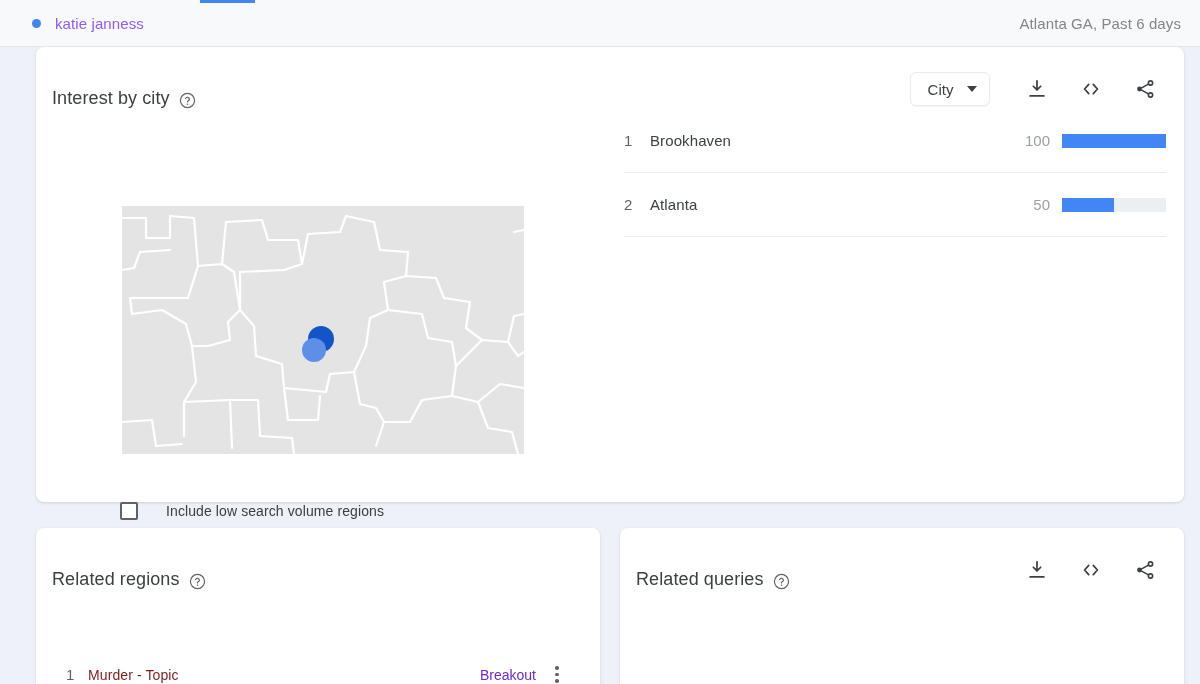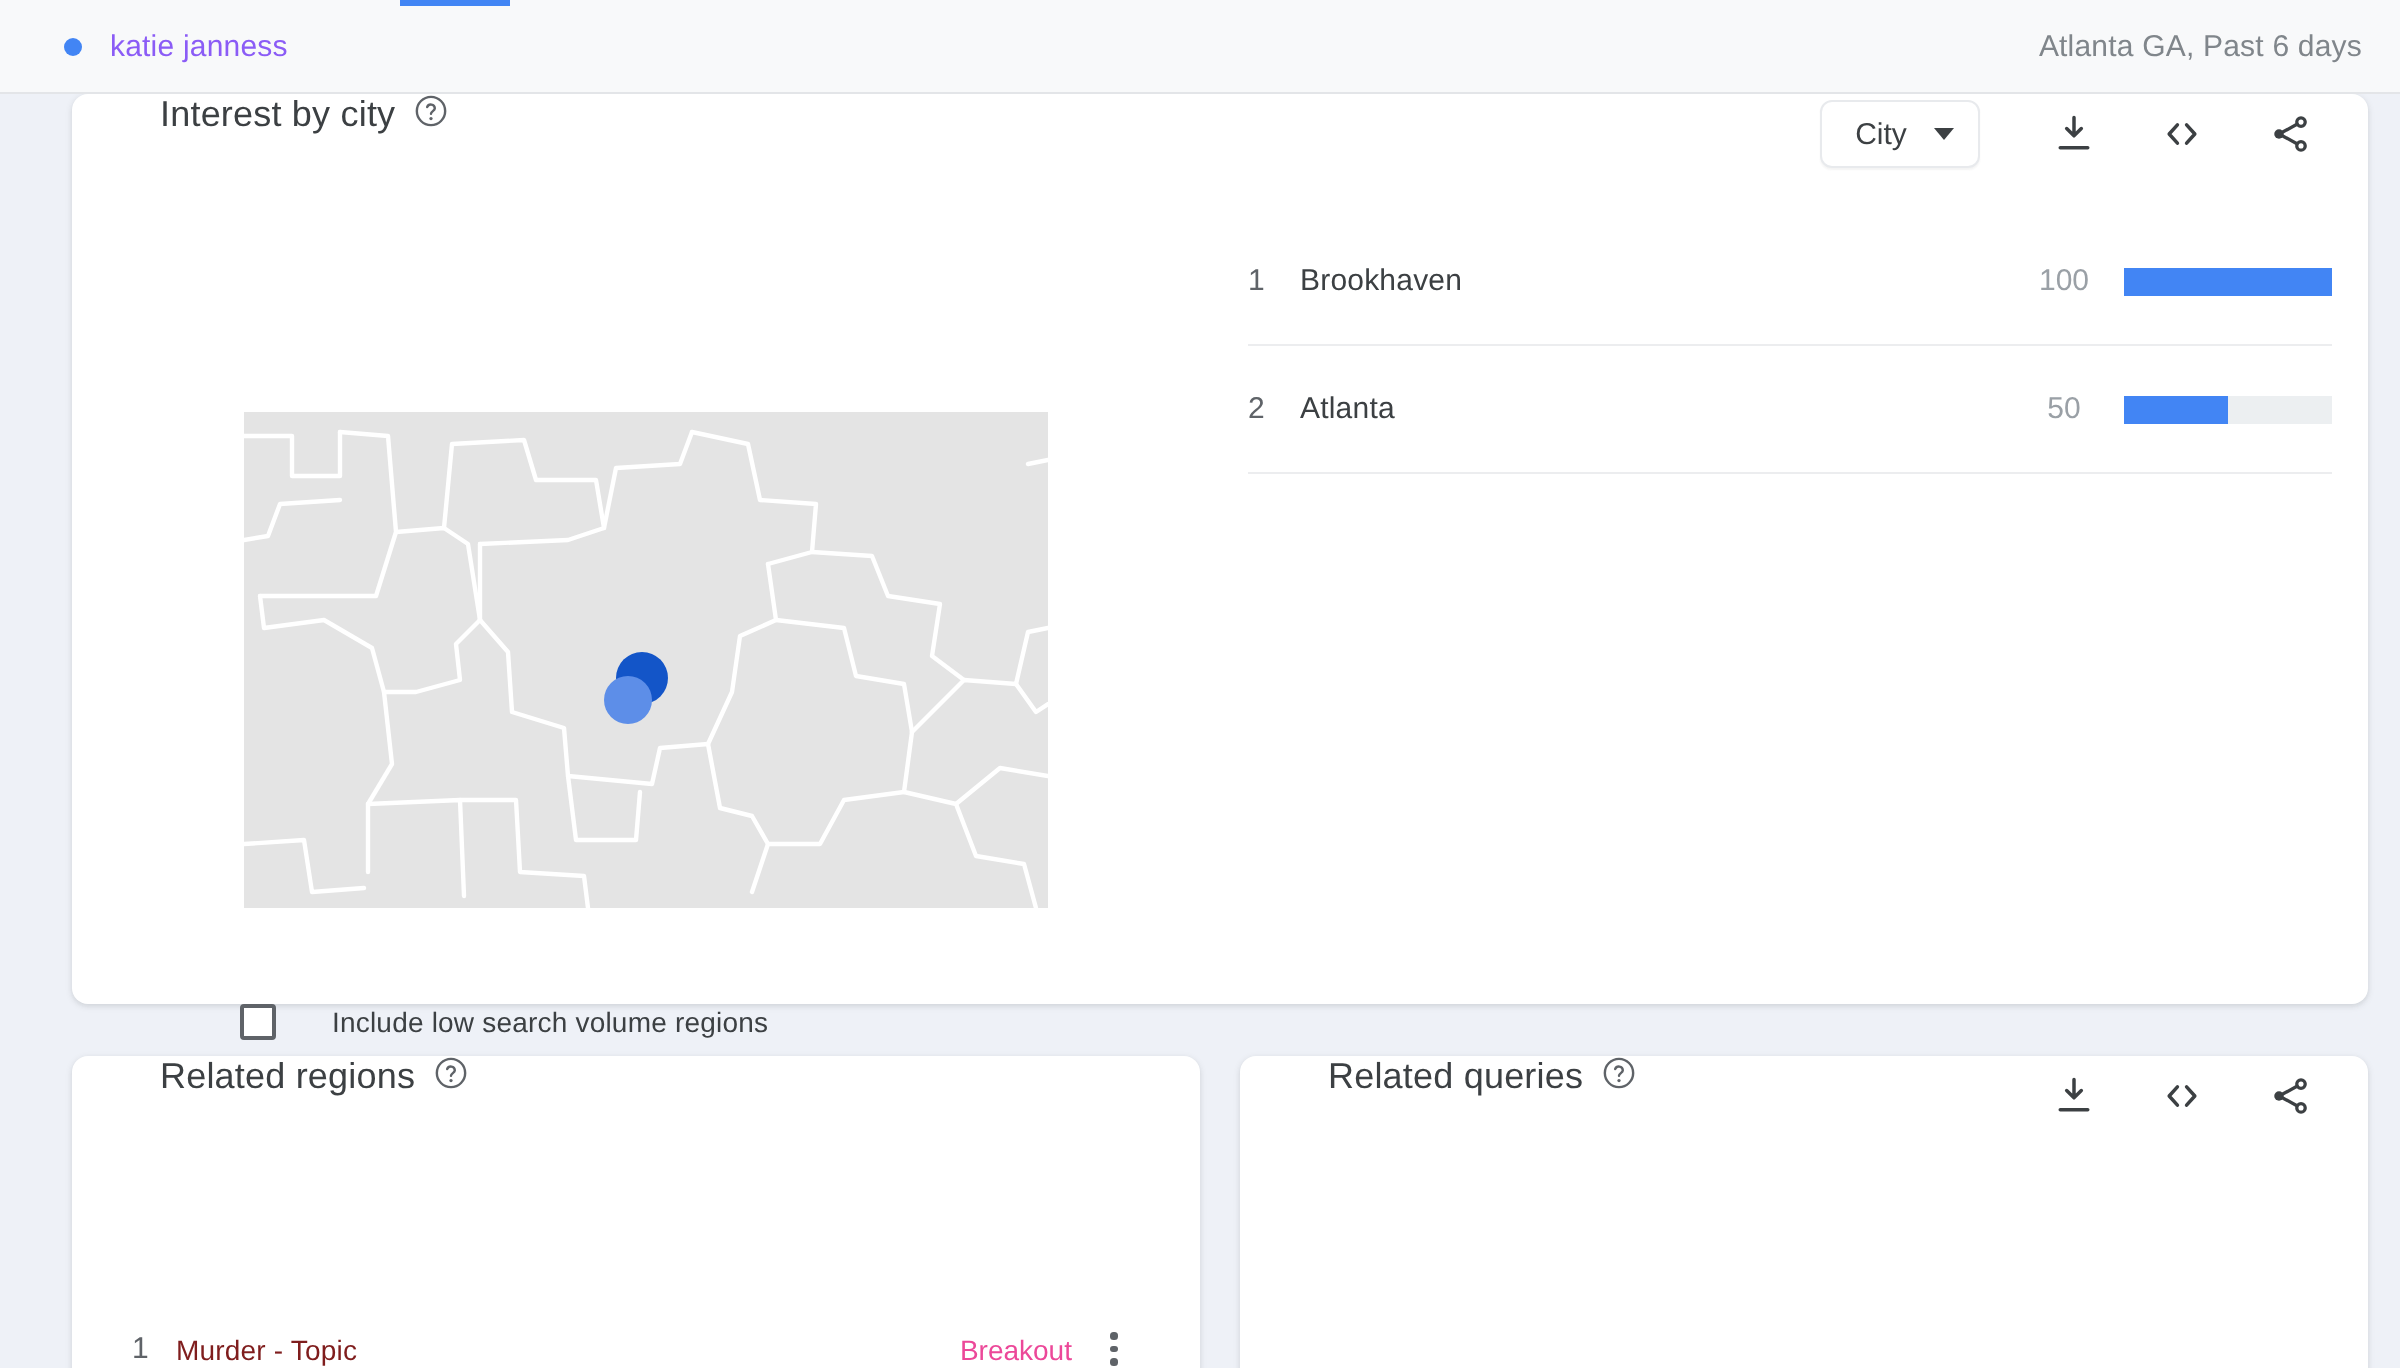--- a/index.html
+++ b/index.html
@@ -49,22 +49,22 @@
     position: absolute;
     background: #ffffff;
     border-radius: 8px;
     box-shadow: 0 1px 2px rgba(60,64,67,.10), 0 1px 3px 1px rgba(60,64,67,.05);
   }
   #card-city  { left: 36px;  top: 47px;  width: 1148px; height: 455px; }
   #card-topics{ left: 36px;  top: 528px; width: 564px;  height: 260px; }
   #card-queries{left: 620px; top: 528px; width: 564px;  height: 260px; }
 
   .card-head {
-    display: flex; align-items: flex-start;
-    padding: 0 18px 0 44px;
+    display: flex; align-items: flex-end;
+    padding: 0 18px 0 16px;
     height: 62px;
   }
   .card-title {
     font-size: 18px; color: #3c4043; letter-spacing: .1px;
     white-space: nowrap;
   }
   .help-icon {
     width: 17px; height: 17px; margin-left: 9px;
     flex: 0 0 auto; display: block;
   }
@@ -151,42 +151,42 @@
   }
   .rank-name {
     font-size: 15px; color: #3c4043; letter-spacing: .1px;
   }
   .rank-meter {
     margin-left: auto;
     display: flex; align-items: center;
   }
   .rank-value {
     font-size: 15px; color: #9aa0a6;
-    width: 36px; text-align: center; margin-right: 12px;
+    width: 36px; text-align: right; margin-right: 12px;
   }
   .bar-track {
     width: 104px; height: 14px;
     background: #eceff1;
     position: relative;
   }
   .bar-fill {
     position: absolute; left: 0; top: 0; height: 100%;
     background: #4285f4;
   }
 
   
   .rel-row {
     display: flex; align-items: center;
     height: 62px;
     margin: 0 30px 0 30px;
     border-bottom: 1px solid #ecedef;
   }
   .rel-num  { width: 22px; font-size: 15px; color: #5f6368; }
   .rel-name { font-size: 14px; color: #7f1d1d; letter-spacing: .1px; }
-  .rel-val  { margin-left: auto; font-size: 14px; color: #ec4899; }
+  .rel-val  { margin-left: auto; font-size: 14px; color: #6d28d9; }
   .kebab {
     width: 26px; height: 30px;
     display: flex; flex-direction: column; align-items: center;
     justify-content: center; gap: 3px;
     margin-left: 8px; cursor: pointer;
   }
   .kebab i { width: 3.5px; height: 3.5px; border-radius: 50%; background: #5f6368; display: block; }
 
   .empty-body { height: 1px; }
 </style>

